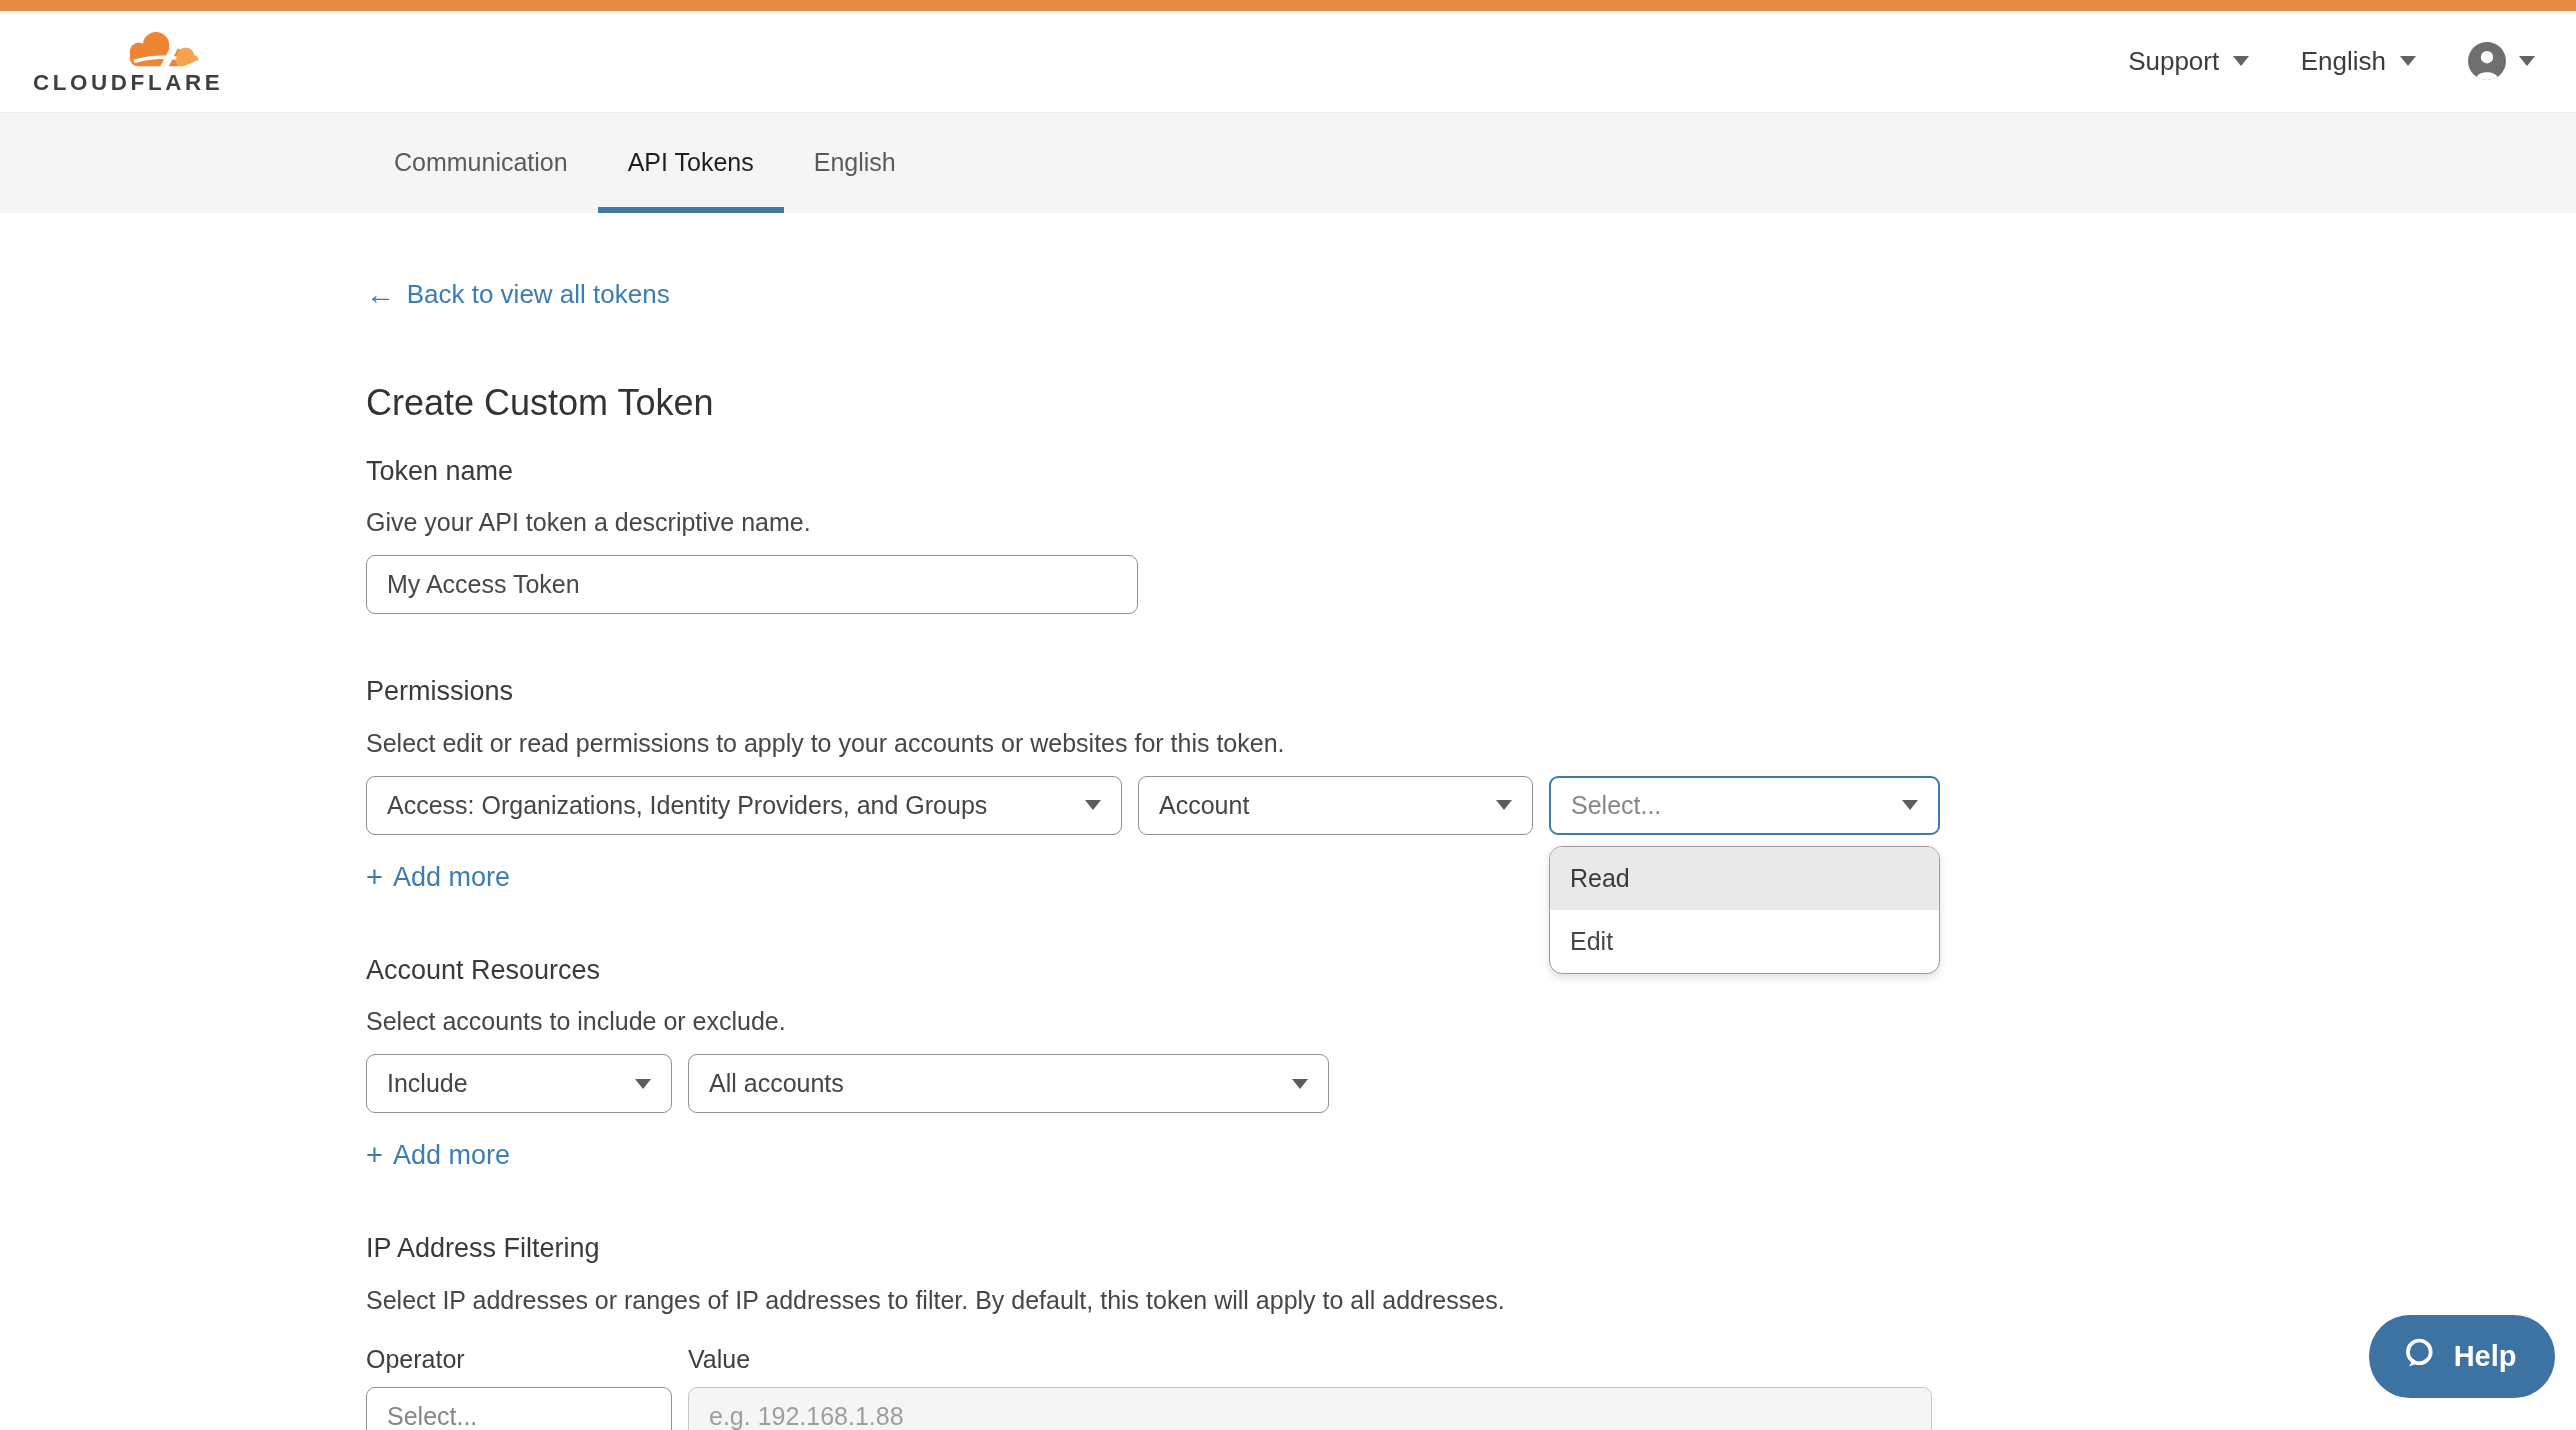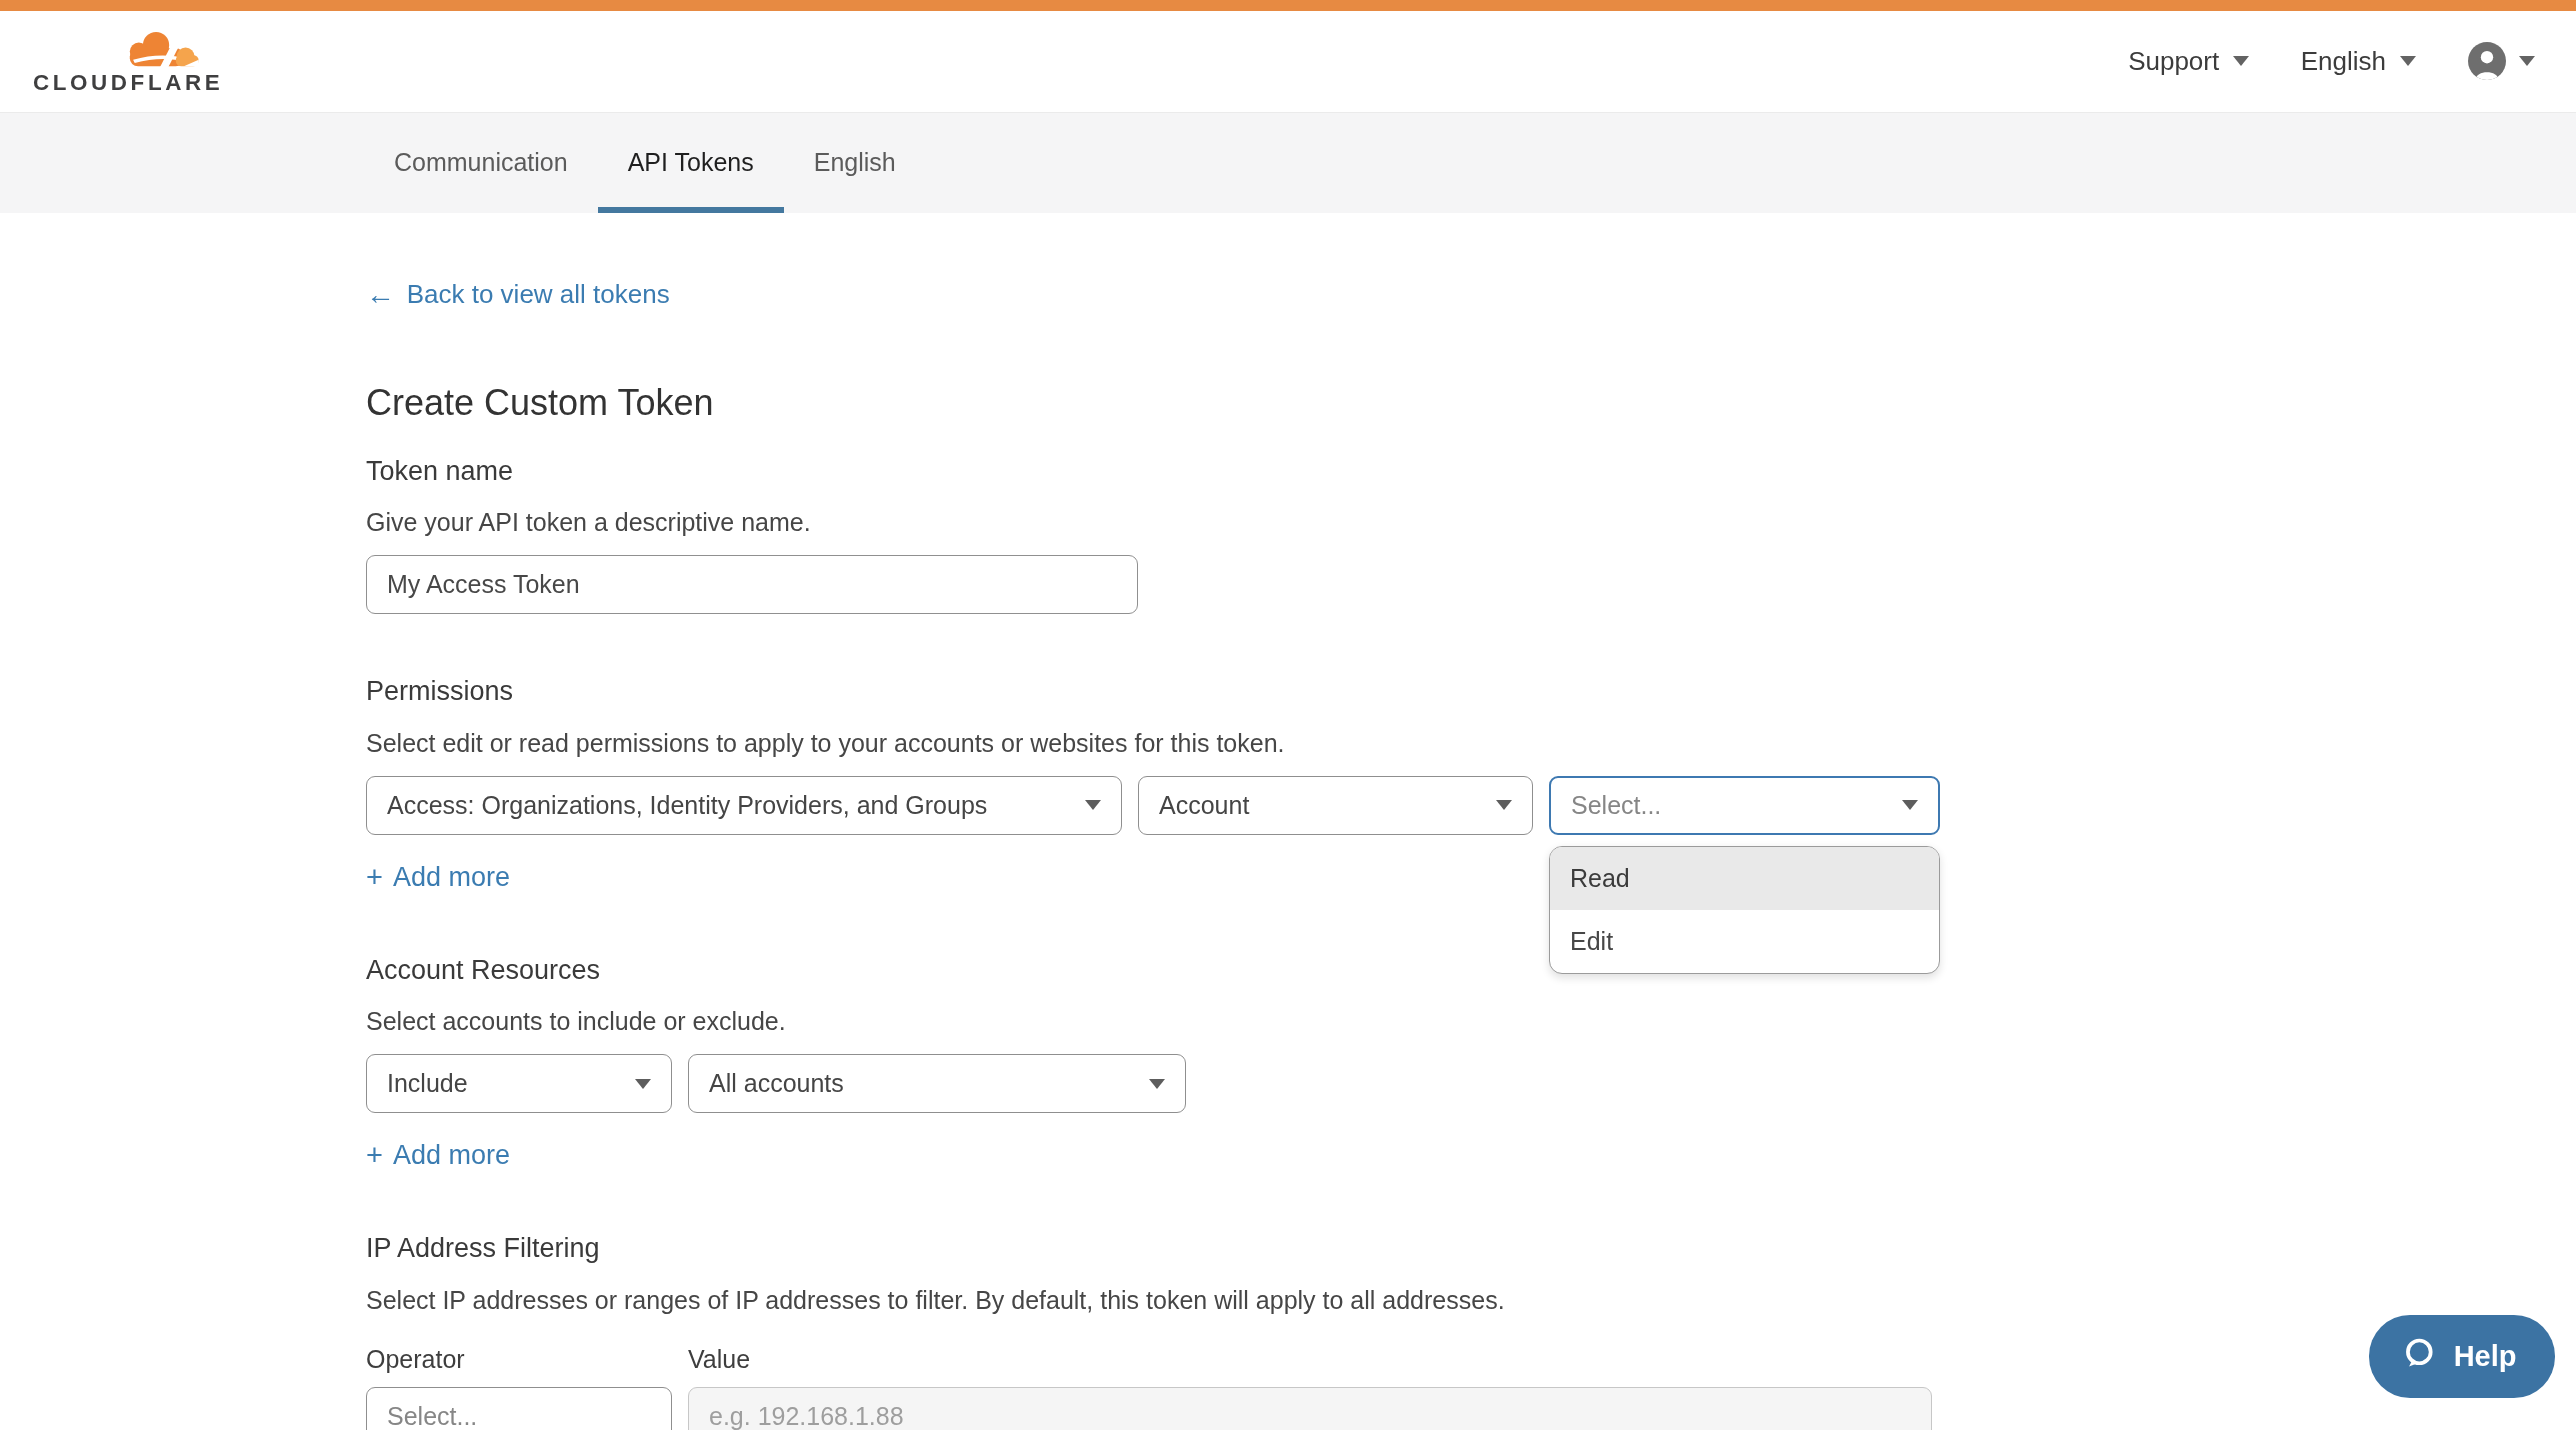--- a/index.html
+++ b/index.html
@@ -97,21 +97,21 @@
   .select .placeholder { color: #868686; }
   .select-caret {
     width: 0; height: 0;
     border-left: 8px solid transparent;
     border-right: 8px solid transparent;
     border-top: 10.8px solid #5d5d5d;
   }
   .w-scope    { width: 395px; }
   .w-resource { width: 756px; }
   .w-mode     { width: 306px; }
-  .w-accounts { width: 498px; }
+  .w-accounts { width: 641px; }
   .w-operator { width: 306px; }
 
   .select-wrap { position: relative; width: 391px; }
   .select.focused { border: 2.7px solid #3E79B1; width: 100%; }
 
   .dropdown-menu {
     position: absolute; top: 70px; left: 0; right: 0;
     background: #ffffff; border: 1.8px solid #9b9b9b; border-radius: 13px;
     box-shadow: 0 3.6px 9px rgba(0,0,0,0.12); z-index: 10; overflow: hidden;
   }

